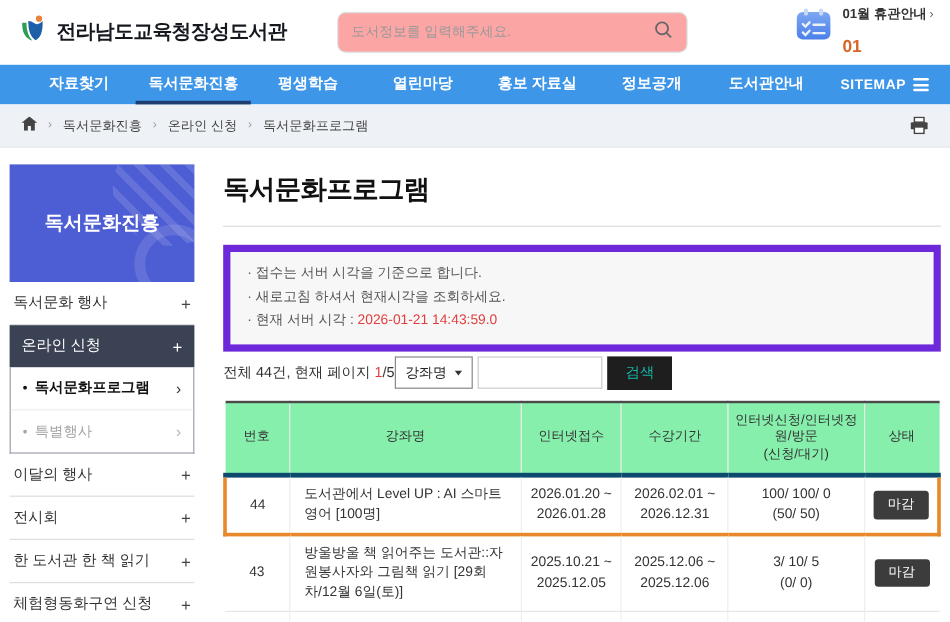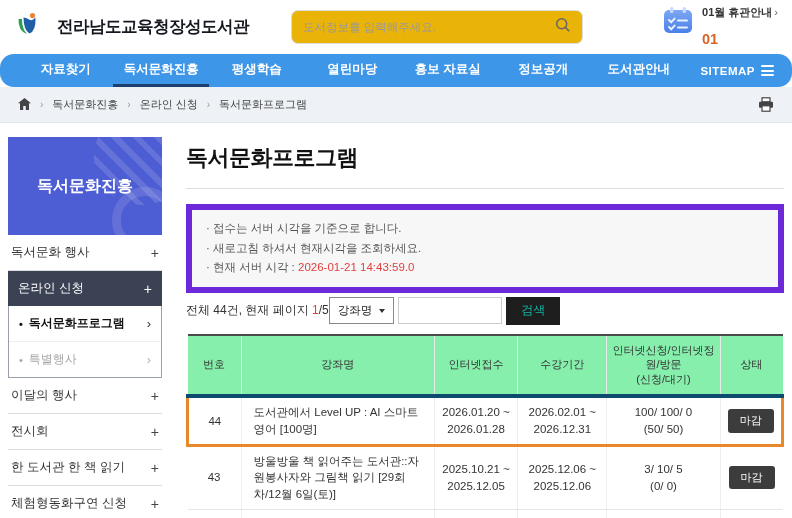--- a/index.html
+++ b/index.html
@@ -3,34 +3,34 @@
 <meta charset="utf-8">
 <style>
   * { margin:0; padding:0; box-sizing:border-box; }
   html,body { width:792px; height:518px; overflow:hidden; background:#fff;
     font-family:"Liberation Sans","DejaVu Sans",sans-serif; }
   .page { width:792px; height:518px; position:relative; overflow:hidden; background:#fff; }
 
   
   .topbar { height:54px; display:flex; align-items:center; padding:0 14px; background:#fff; }
   .logo { display:flex; align-items:center; gap:7px; }
-  .logo-text { font-size:16.5px; font-weight:bold; color:#15181f; letter-spacing:-0.5px;margin-left:10px; }
+  .logo-text { font-size:16.5px; font-weight:bold; color:#15181f; letter-spacing:-0.5px; }
   .searchbox { margin-left:42px; width:292px; height:34px; border:1px solid #ddd; border-radius:7px;
-    display:flex; align-items:center; padding:0 11px; background:#eab308; }
+    display:flex; align-items:center; padding:0 11px; background:#fca5a5; }
   .searchbox input { flex:1; border:none; outline:none; font-size:11.5px; color:#333;
     font-family:inherit; background:transparent; }
   .searchbox input::placeholder { color:#999; }
   .closure { margin-left:auto; display:flex; align-items:flex-start; gap:9px; cursor:pointer; }
   .closure-lines { display:flex; flex-direction:column; line-height:1.25; }
   .closure-title { font-size:11px; font-weight:bold; color:#333; }
   .closure-title .chev { color:#666; font-weight:normal; margin-left:2px; }
   .closure-num { font-size:14.5px; font-weight:bold; color:#d96425; margin-top:11px; }
 
   
-  .nav { height:33px; background:#3e96e8; display:flex; align-items:stretch; padding:0 18px;border-radius:14px; }
+  .nav { height:33px; background:#3e96e8; display:flex; align-items:stretch; padding:0 18px; }
   .nav-item { color:#fff; font-size:12.5px; font-weight:bold; display:flex; align-items:center;
     padding:0 10px; flex:1; justify-content:center; cursor:pointer; border-bottom:3px solid transparent; }
   .nav-item.active { border-bottom:3px solid #1d3e6e; }
   .nav-sitemap { color:#fff; font-size:11.5px; font-weight:bold; letter-spacing:0.5px; display:flex;
     align-items:center; gap:6px; padding-left:14px; cursor:pointer; }
   .burger { display:inline-flex; flex-direction:column; gap:2.5px; }
   .burger span { display:block; width:13px; height:2px; background:#fff; border-radius:1px; }
 
   
   .crumb { height:36px; background:#eef2f6; border-bottom:1px solid #e3e7ec; display:flex;

